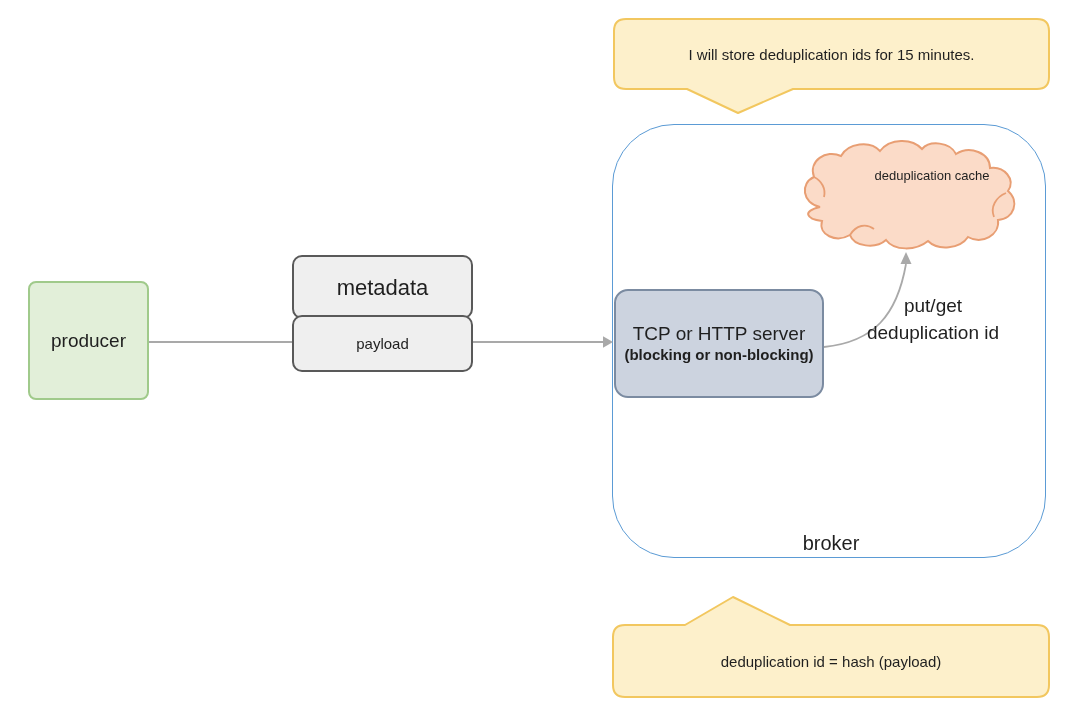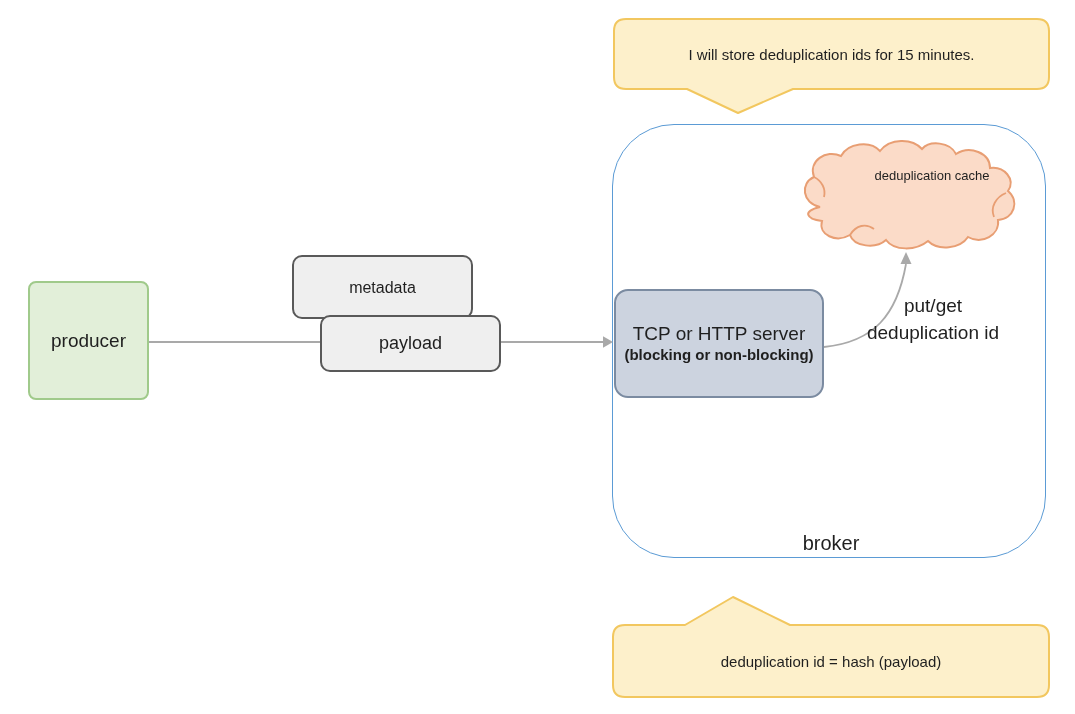--- a/index.html
+++ b/index.html
@@ -23,27 +23,27 @@
 
   
   .producer-box{
     left:28px;top:281px;width:121px;height:119px;border-radius:8px;
     background:var(--producer-fill);border:2px solid var(--producer-border);
     font-size:19px;z-index:10;
   }
   .metadata-box{
     left:292px;top:255px;width:181px;height:64px;border-radius:10px;
     background:var(--message-fill);border:2px solid var(--message-border);
-    font-size:16px;line-height:25px;z-index:10;
+    font-size:22px;line-height:25px;z-index:10;
   }
   .metadata-box .bold-line{font-weight:bold;}
   .payload-box{
     left:292px;top:315px;width:181px;height:57px;border-radius:10px;
     background:var(--message-fill);border:2px solid var(--message-border);
-    font-size:18px;z-index:10;margin-left:28px;
+    font-size:15px;z-index:10;
   }
   .broker-box{
     left:612px;top:124px;width:434px;height:434px;border-radius:62px;
     background:#ffffff;border:1.5px solid var(--broker-border);z-index:1;
   }
   .server-box{
     left:614px;top:289px;width:210px;height:109px;border-radius:14px;
     background:var(--server-fill);border:2px solid var(--server-border);
     z-index:10;line-height:1.25;
   }

